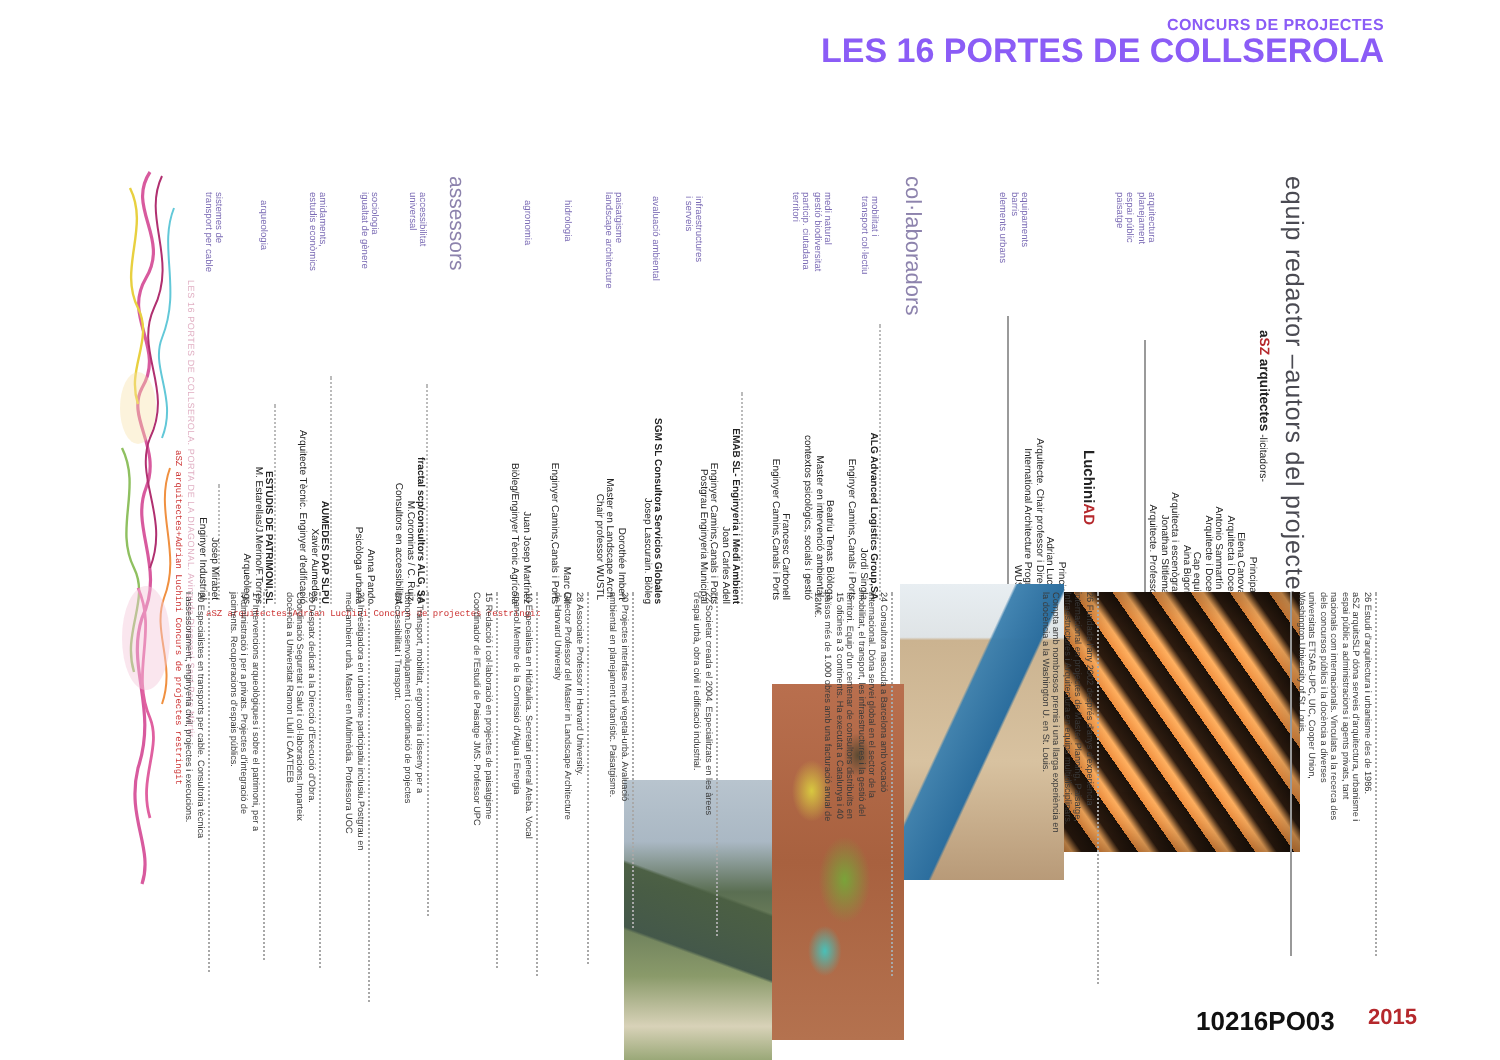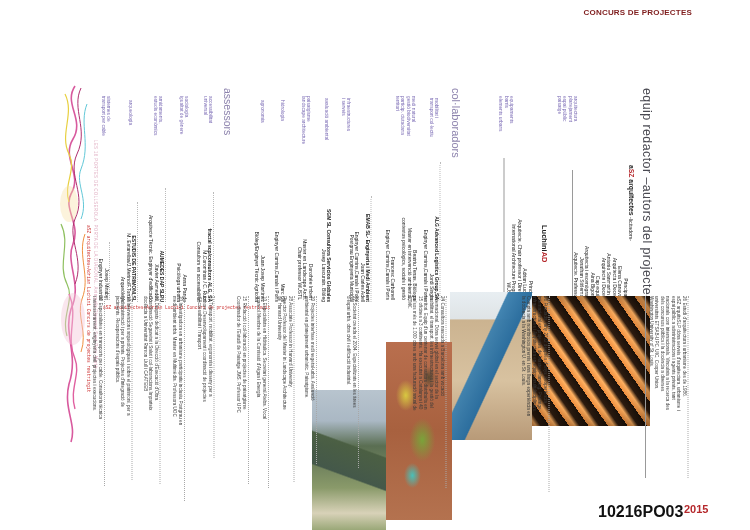--- a/index.html
+++ b/index.html
@@ -16,25 +16,26 @@
   .red{color:#b5282c;}
   .bighead{color:#8d83ad;}
   .photo{position:absolute;z-index:1;}
   .rule{position:absolute;background:#999;z-index:3;}
 </style>
 </head>
 <body>
 
 <div id="canvas">
 
-  <div style="position:absolute;right:58px;top:8px;text-align:right;color:#7f1d1d;z-index:6;">
+  <div style="position:absolute;right:58px;top:8px;text-align:right;color:#8b5cf6;z-index:6;">
     <div style="font-size:8px;font-weight:bold;letter-spacing:.2px;">CONCURS DE PROJECTES</div>
-  </div>
-
-  <div style="position:absolute;left:598px;top:503px;font-size:16px;font-weight:bold;color:#111;">10216PO03</div>
+    <div style="font-size:17px;font-weight:bold;line-height:18px;">LES 16 PORTES DE COLLSEROLA</div>
+  </div>
+
+  <div style="position:absolute;left:598px;top:503px;font-size:13px;font-weight:bold;color:#111;">10216PO03</div>
   <div style="position:absolute;left:684px;top:503px;font-size:11px;font-weight:bold;color:#b5282c;">2015</div>
 
   <div style="position:absolute;left:55px;top:84px;width:40px;height:360px;z-index:0;">
     <svg width="40" height="360" viewBox="0 0 40 360">
       <path d="M20,2 C8,20 30,35 18,55 C6,75 28,90 16,110 C8,125 26,140 18,160 C10,180 28,200 16,225 C8,250 24,270 14,300 C8,325 22,340 16,358" fill="none" stroke="#d85a9e" stroke-width="1.6"></path>
       <path d="M26,4 C16,25 34,45 22,70 C12,92 32,110 20,135 C12,155 30,175 20,200" fill="none" stroke="#b03070" stroke-width="1"></path>
       <path d="M10,10 C20,30 4,50 14,70 C22,86 8,100 14,118" fill="none" stroke="#e8d040" stroke-width="1.2"></path>
       <path d="M32,20 C24,40 36,60 26,85 C20,100 34,115 26,135" fill="none" stroke="#62c8d8" stroke-width="1"></path>
       <path d="M6,140 C16,160 2,180 12,200 C20,216 6,232 12,252" fill="none" stroke="#8fc060" stroke-width="1.2"></path>
       <path d="M30,150 C22,172 36,192 27,215 C21,232 33,248 26,268" fill="none" stroke="#f09040" stroke-width="1"></path>

